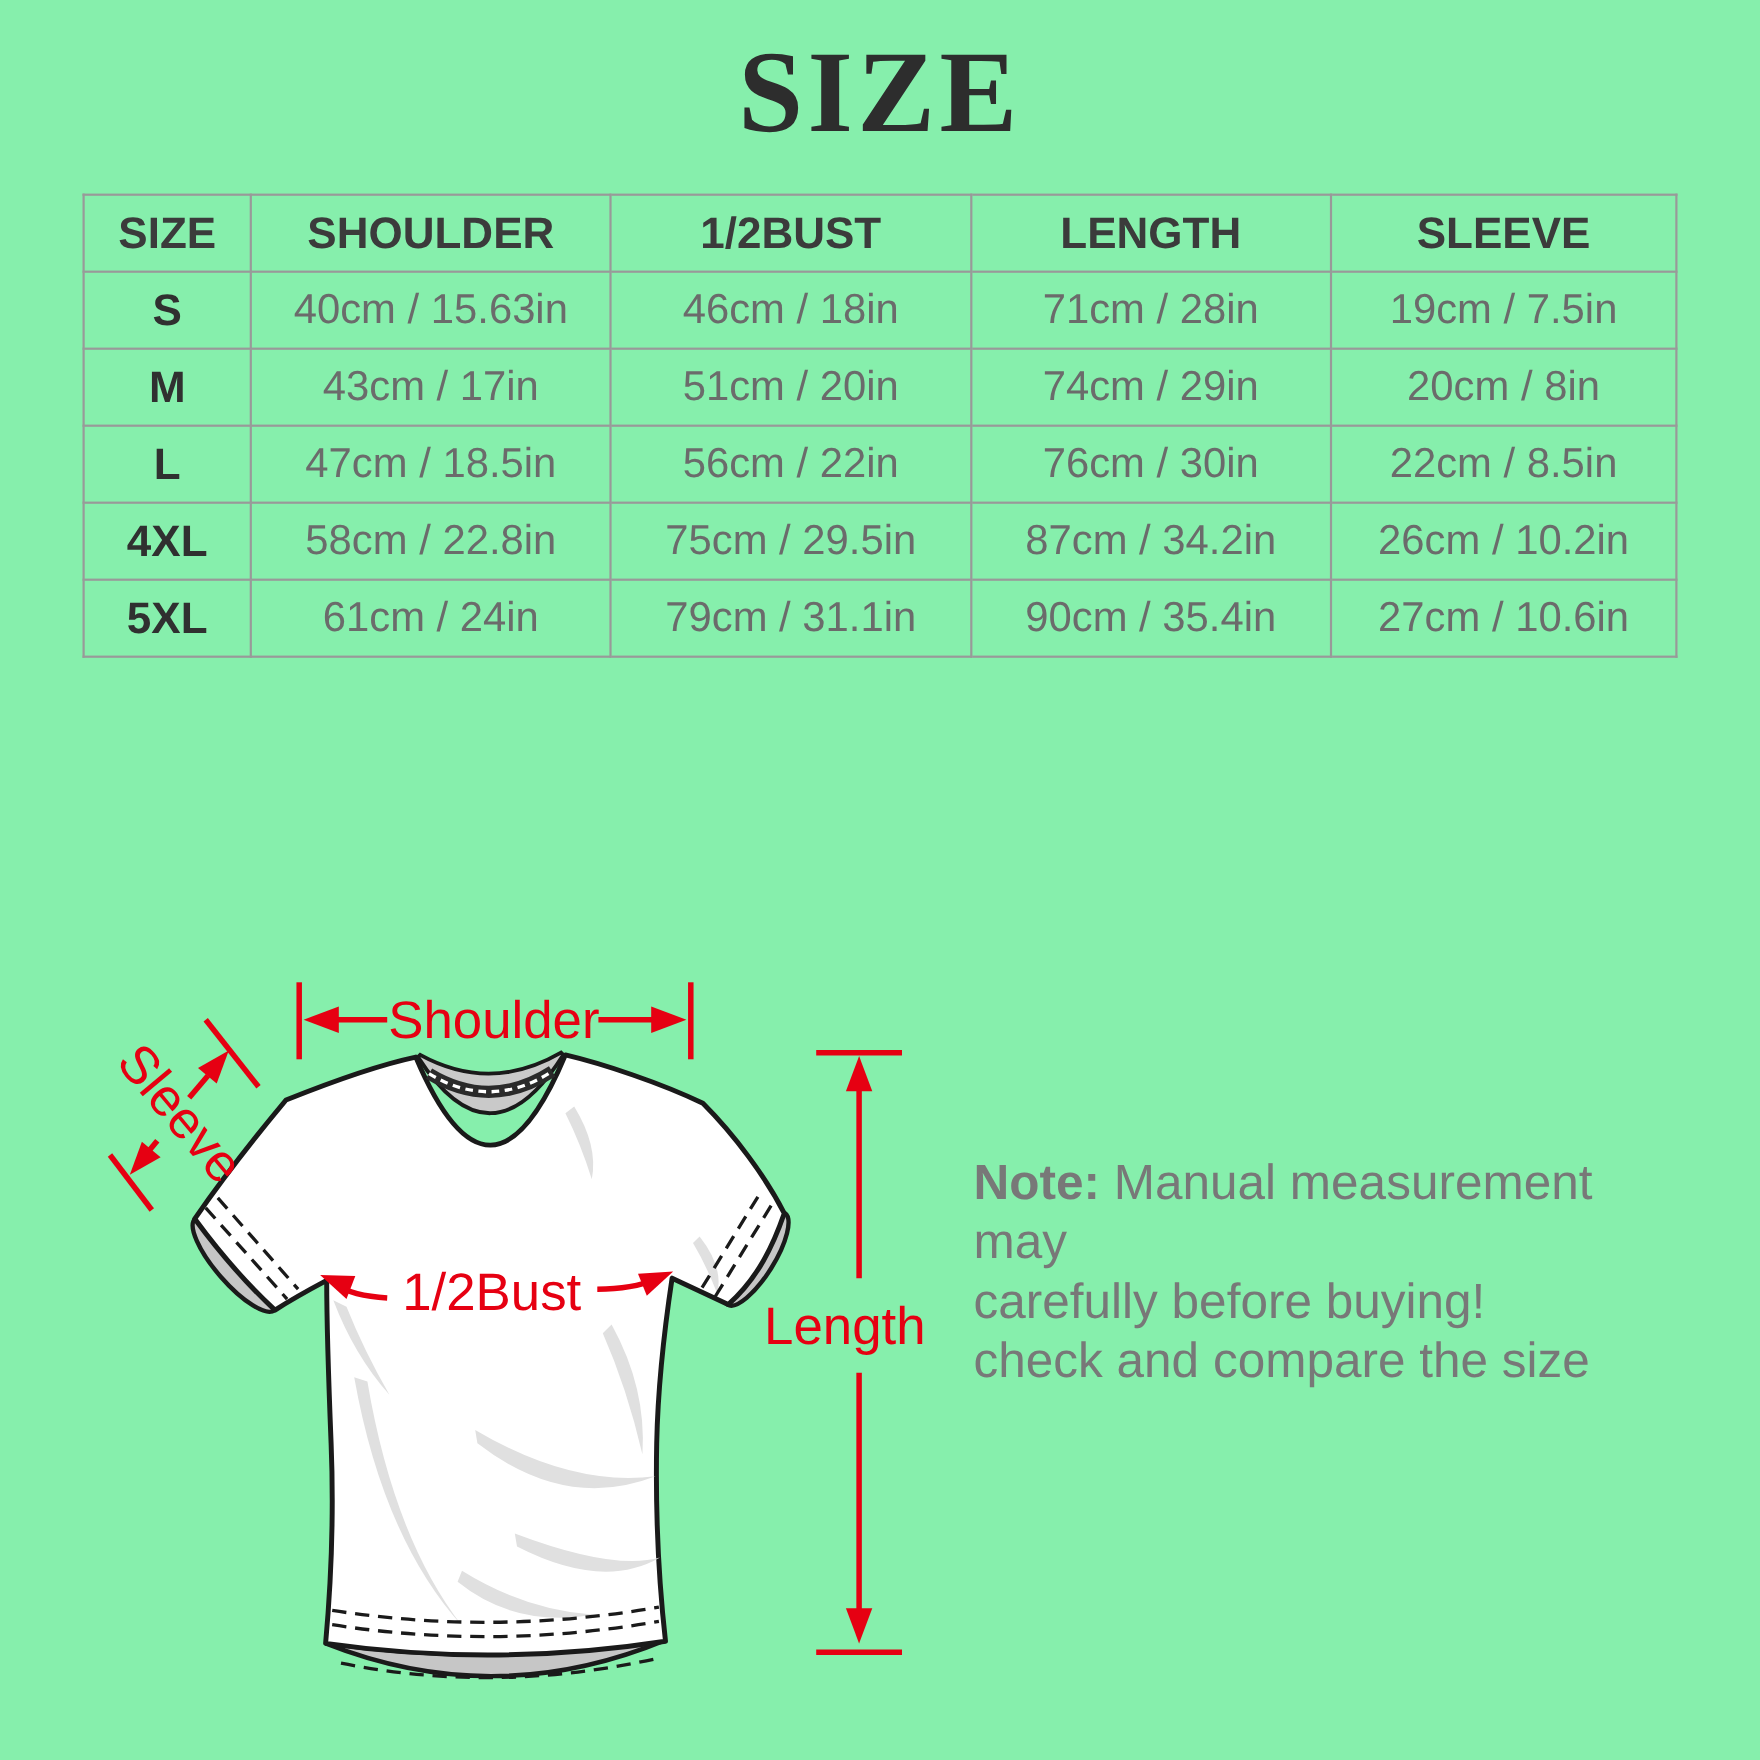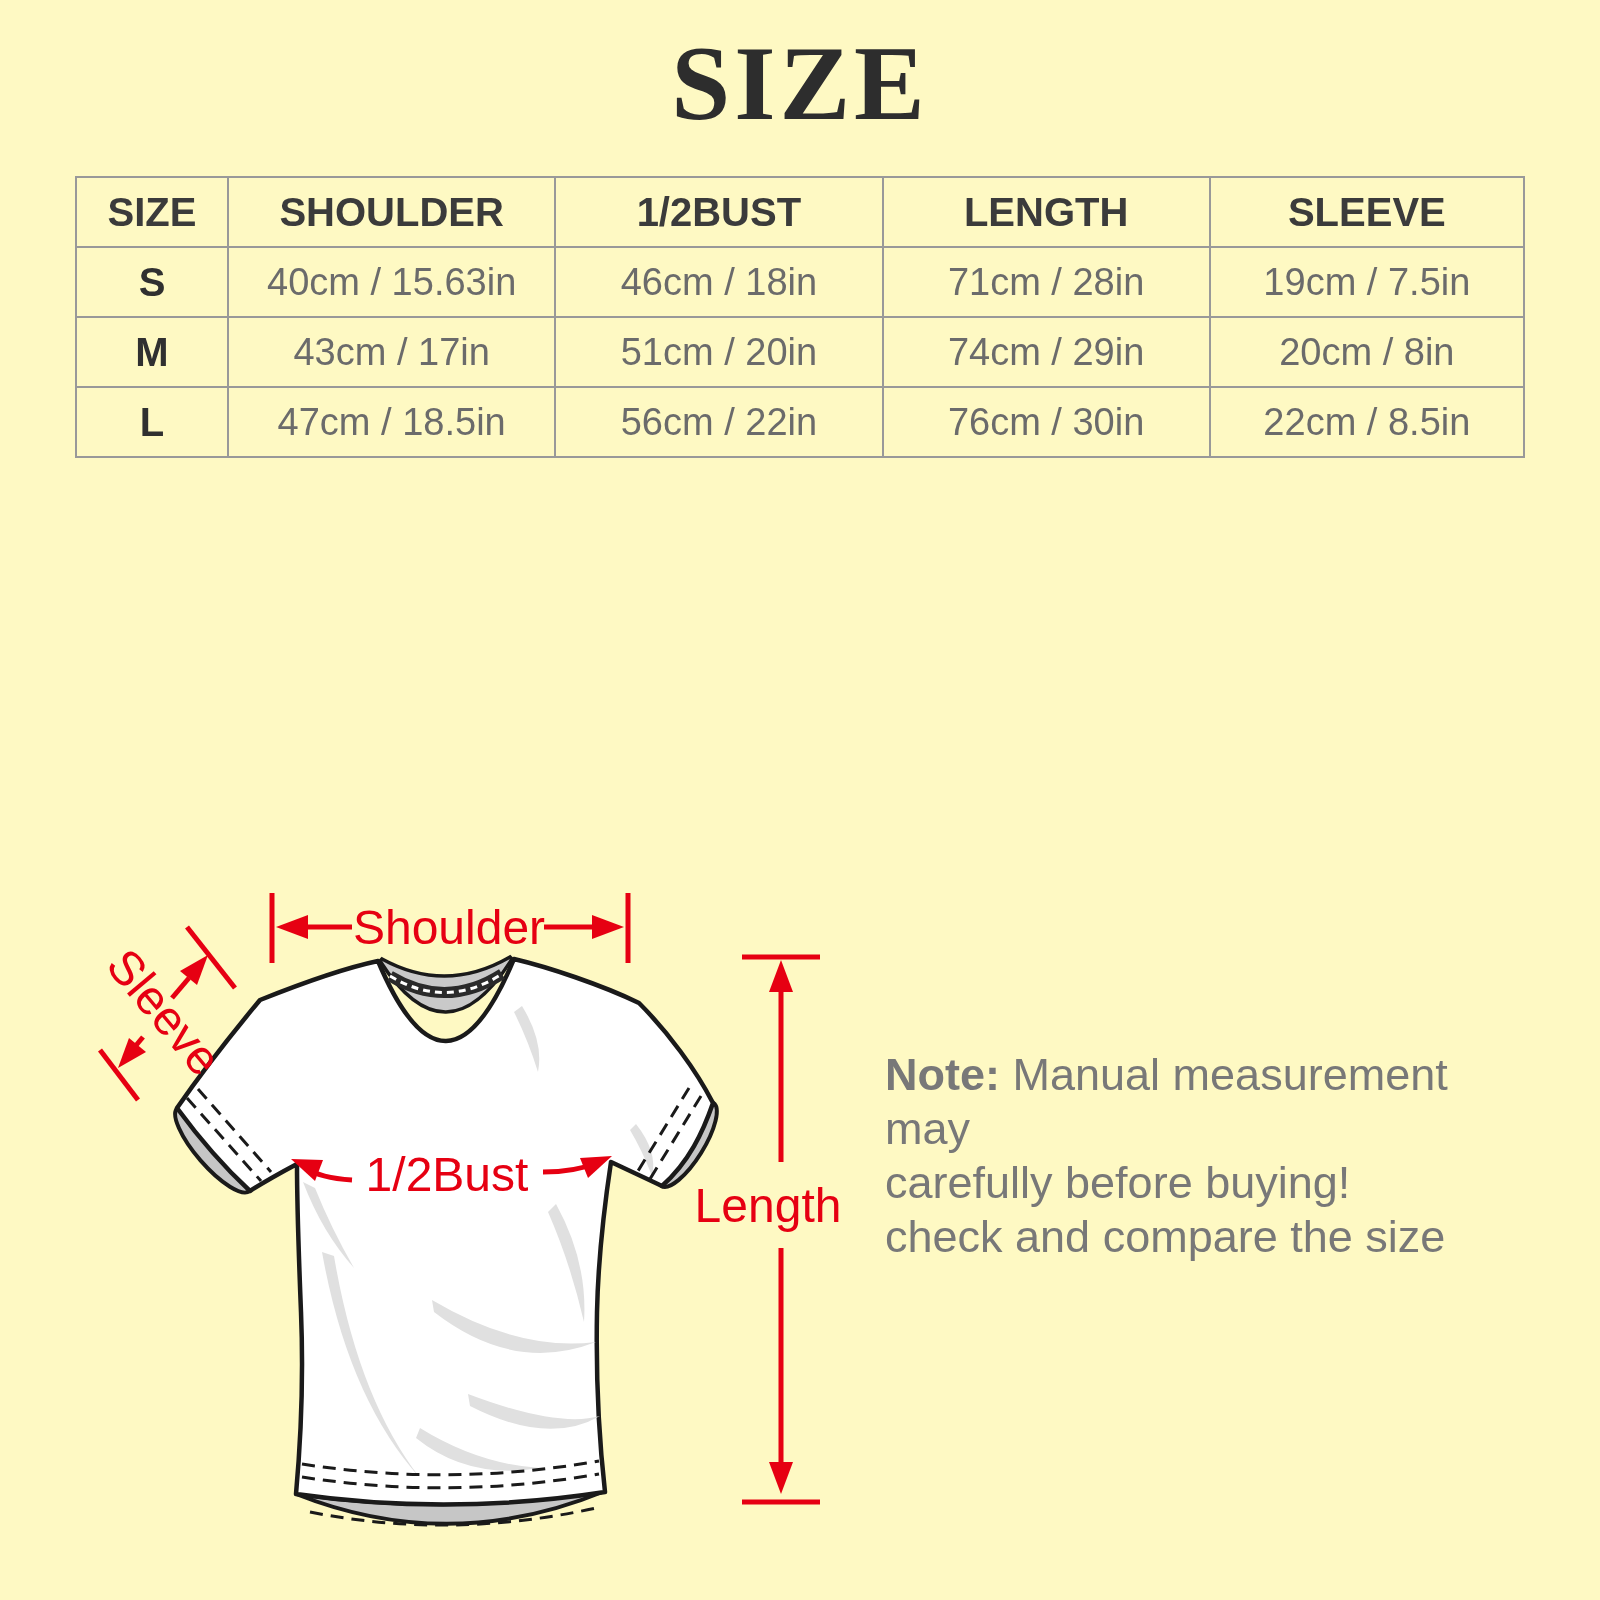--- a/index.html
+++ b/index.html
@@ -1,16 +1,16 @@
 <!DOCTYPE html>
 <html><head>
 <meta charset="utf-8">
 <style>
   html,body{margin:0;padding:0;background:#fff;}
-  .page{position:relative;width:1600px;height:1600px;background:#fef9c3;overflow:hidden;
+  .page{position:relative;width:1600px;height:1600px;background:#86efac;overflow:hidden;
         font-family:"Liberation Sans",sans-serif;}
   
   .title{position:absolute;top:28px;left:0;right:0;text-align:center;
          font-family:"Liberation Serif",serif;font-weight:bold;font-size:106px;
          letter-spacing:4px;color:#2d2d2d;line-height:1.05;}
   
   .size-table{position:absolute;left:75px;top:176px;width:1450px;border-collapse:collapse;
               table-layout:fixed;}
   .size-table td,.size-table th{border:2px solid #999999;text-align:center;vertical-align:middle;
               height:68px;padding:0;}
@@ -63,20 +63,34 @@
       <td class="val">51cm / 20in</td>
       <td class="val">74cm / 29in</td>
       <td class="val">20cm / 8in</td>
     </tr>
     <tr>
       <td class="size-col">L</td>
       <td class="val">47cm / 18.5in</td>
       <td class="val">56cm / 22in</td>
       <td class="val">76cm / 30in</td>
       <td class="val">22cm / 8.5in</td>
+    </tr>
+    <tr>
+      <td class="size-col">4XL</td>
+      <td class="val">58cm / 22.8in</td>
+      <td class="val">75cm / 29.5in</td>
+      <td class="val">87cm / 34.2in</td>
+      <td class="val">26cm / 10.2in</td>
+    </tr>
+    <tr>
+      <td class="size-col">5XL</td>
+      <td class="val">61cm / 24in</td>
+      <td class="val">79cm / 31.1in</td>
+      <td class="val">90cm / 35.4in</td>
+      <td class="val">27cm / 10.6in</td>
     </tr>
   </tbody>
     </table>
 
   <svg class="diagram" width="800" height="720" viewBox="40 860 800 720" xmlns="http://www.w3.org/2000/svg">
 
     <g>
       <ellipse cx="213.5" cy="1149.5" rx="55" ry="17" transform="rotate(49 213.5 1149.5)" fill="#c6c6c6" stroke="#1a1a1a" stroke-width="4"></ellipse>
       <ellipse cx="687.5" cy="1144.5" rx="49" ry="16" transform="rotate(-58 687.5 1144.5)" fill="#c6c6c6" stroke="#1a1a1a" stroke-width="4"></ellipse>
       <path d="M296,1494 Q450,1516 605,1491 Q450,1555 296,1494 Z" fill="#c6c6c6" stroke="#1a1a1a" stroke-width="4"></path>

